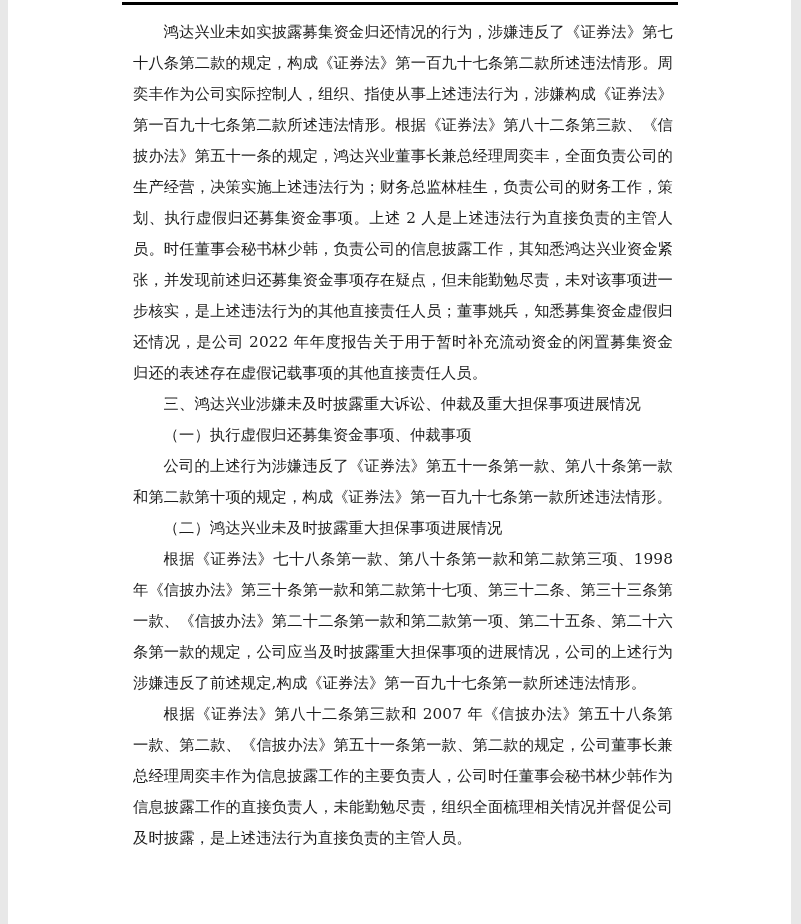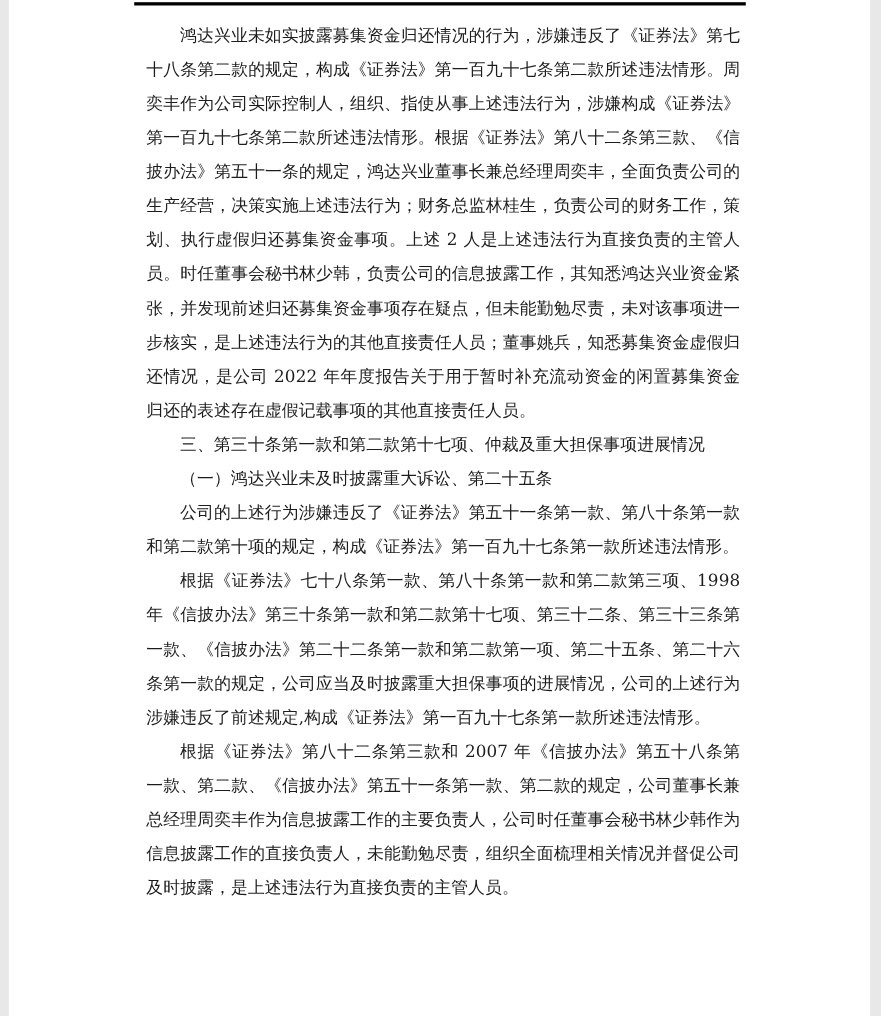--- a/index.html
+++ b/index.html
@@ -52,20 +52,21 @@
     }
   </style>
 </head>
 <body>
 
 <div class="viewport">
   <div class="page">
     <div class="top-rule"></div>
     <div class="content">
         <p class="para">鸿达兴业未如实披露募集资金归还情况的行为，涉嫌违反了《证券法》第七十八条第二款的规定，构成《证券法》第一百九十七条第二款所述违法情形。周奕丰作为公司实际控制人，组织、指使从事上述违法行为，涉嫌构成《证券法》第一百九十七条第二款所述违法情形。根据《证券法》第八十二条第三款、《信披办法》第五十一条的规定，鸿达兴业董事长兼总经理周奕丰，全面负责公司的生产经营，决策实施上述违法行为；财务总监林桂生，负责公司的财务工作，策划、执行虚假归还募集资金事项。上述 2 人是上述违法行为直接负责的主管人员。时任董事会秘书林少韩，负责公司的信息披露工作，其知悉鸿达兴业资金紧张，并发现前述归还募集资金事项存在疑点，但未能勤勉尽责，未对该事项进一步核实，是上述违法行为的其他直接责任人员；董事姚兵，知悉募集资金虚假归还情况，是公司 2022 年年度报告关于用于暂时补充流动资金的闲置募集资金归还的表述存在虚假记载事项的其他直接责任人员。</p>
-        <p class="para">三、第三十条第一款和第二款第十七项、仲裁及重大担保事项进展情况</p>
-        <p class="para">（一）鸿达兴业未及时披露重大诉讼、第二十五条</p>
+        <p class="para">三、鸿达兴业涉嫌未及时披露重大诉讼、仲裁及重大担保事项进展情况</p>
+        <p class="para">（一）执行虚假归还募集资金事项、仲裁事项</p>
         <p class="para">公司的上述行为涉嫌违反了《证券法》第五十一条第一款、第八十条第一款和第二款第十项的规定，构成《证券法》第一百九十七条第一款所述违法情形。</p>
+        <p class="para">（二）鸿达兴业未及时披露重大担保事项进展情况</p>
         <p class="para">根据《证券法》七十八条第一款、第八十条第一款和第二款第三项、1998 年《信披办法》第三十条第一款和第二款第十七项、第三十二条、第三十三条第一款、《信披办法》第二十二条第一款和第二款第一项、第二十五条、第二十六条第一款的规定，公司应当及时披露重大担保事项的进展情况，公司的上述行为涉嫌违反了前述规定,构成《证券法》第一百九十七条第一款所述违法情形。</p>
         <p class="para">根据《证券法》第八十二条第三款和 2007 年《信披办法》第五十八条第一款、第二款、《信披办法》第五十一条第一款、第二款的规定，公司董事长兼总经理周奕丰作为信息披露工作的主要负责人，公司时任董事会秘书林少韩作为信息披露工作的直接负责人，未能勤勉尽责，组织全面梳理相关情况并督促公司及时披露，是上述违法行为直接负责的主管人员。</p>
       </div>
   </div>
 </div>
 
 </body></html>

